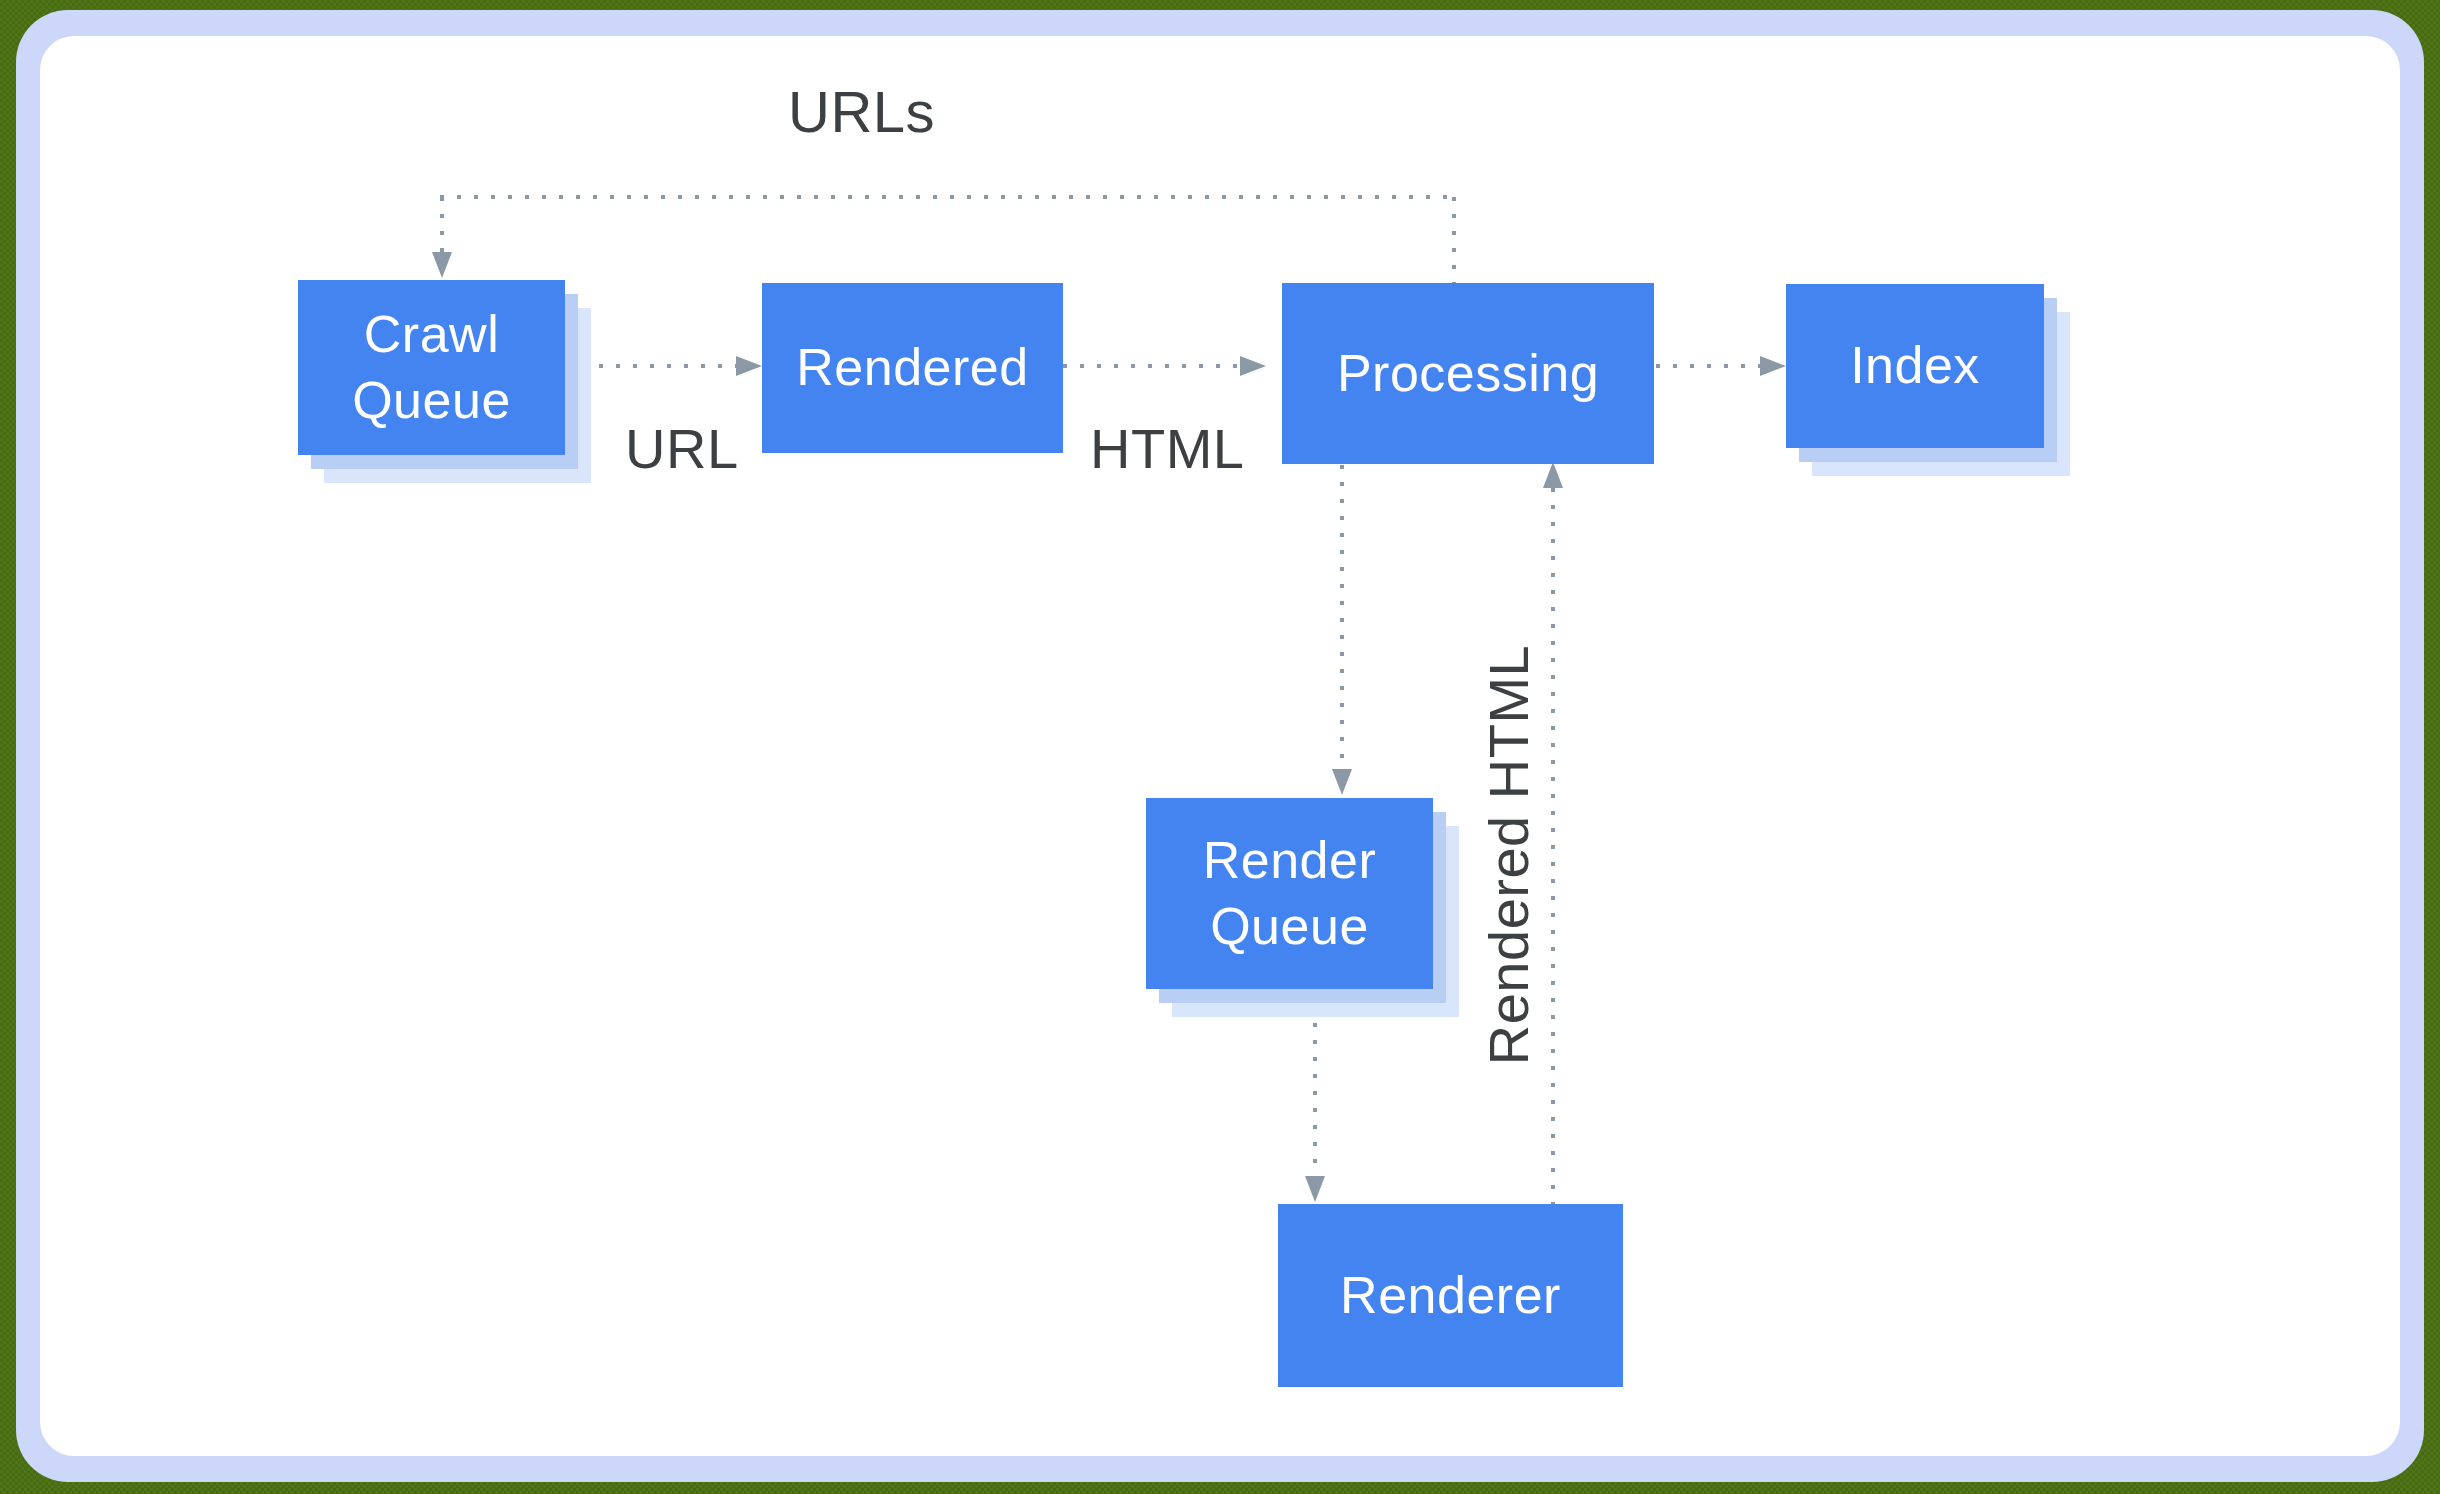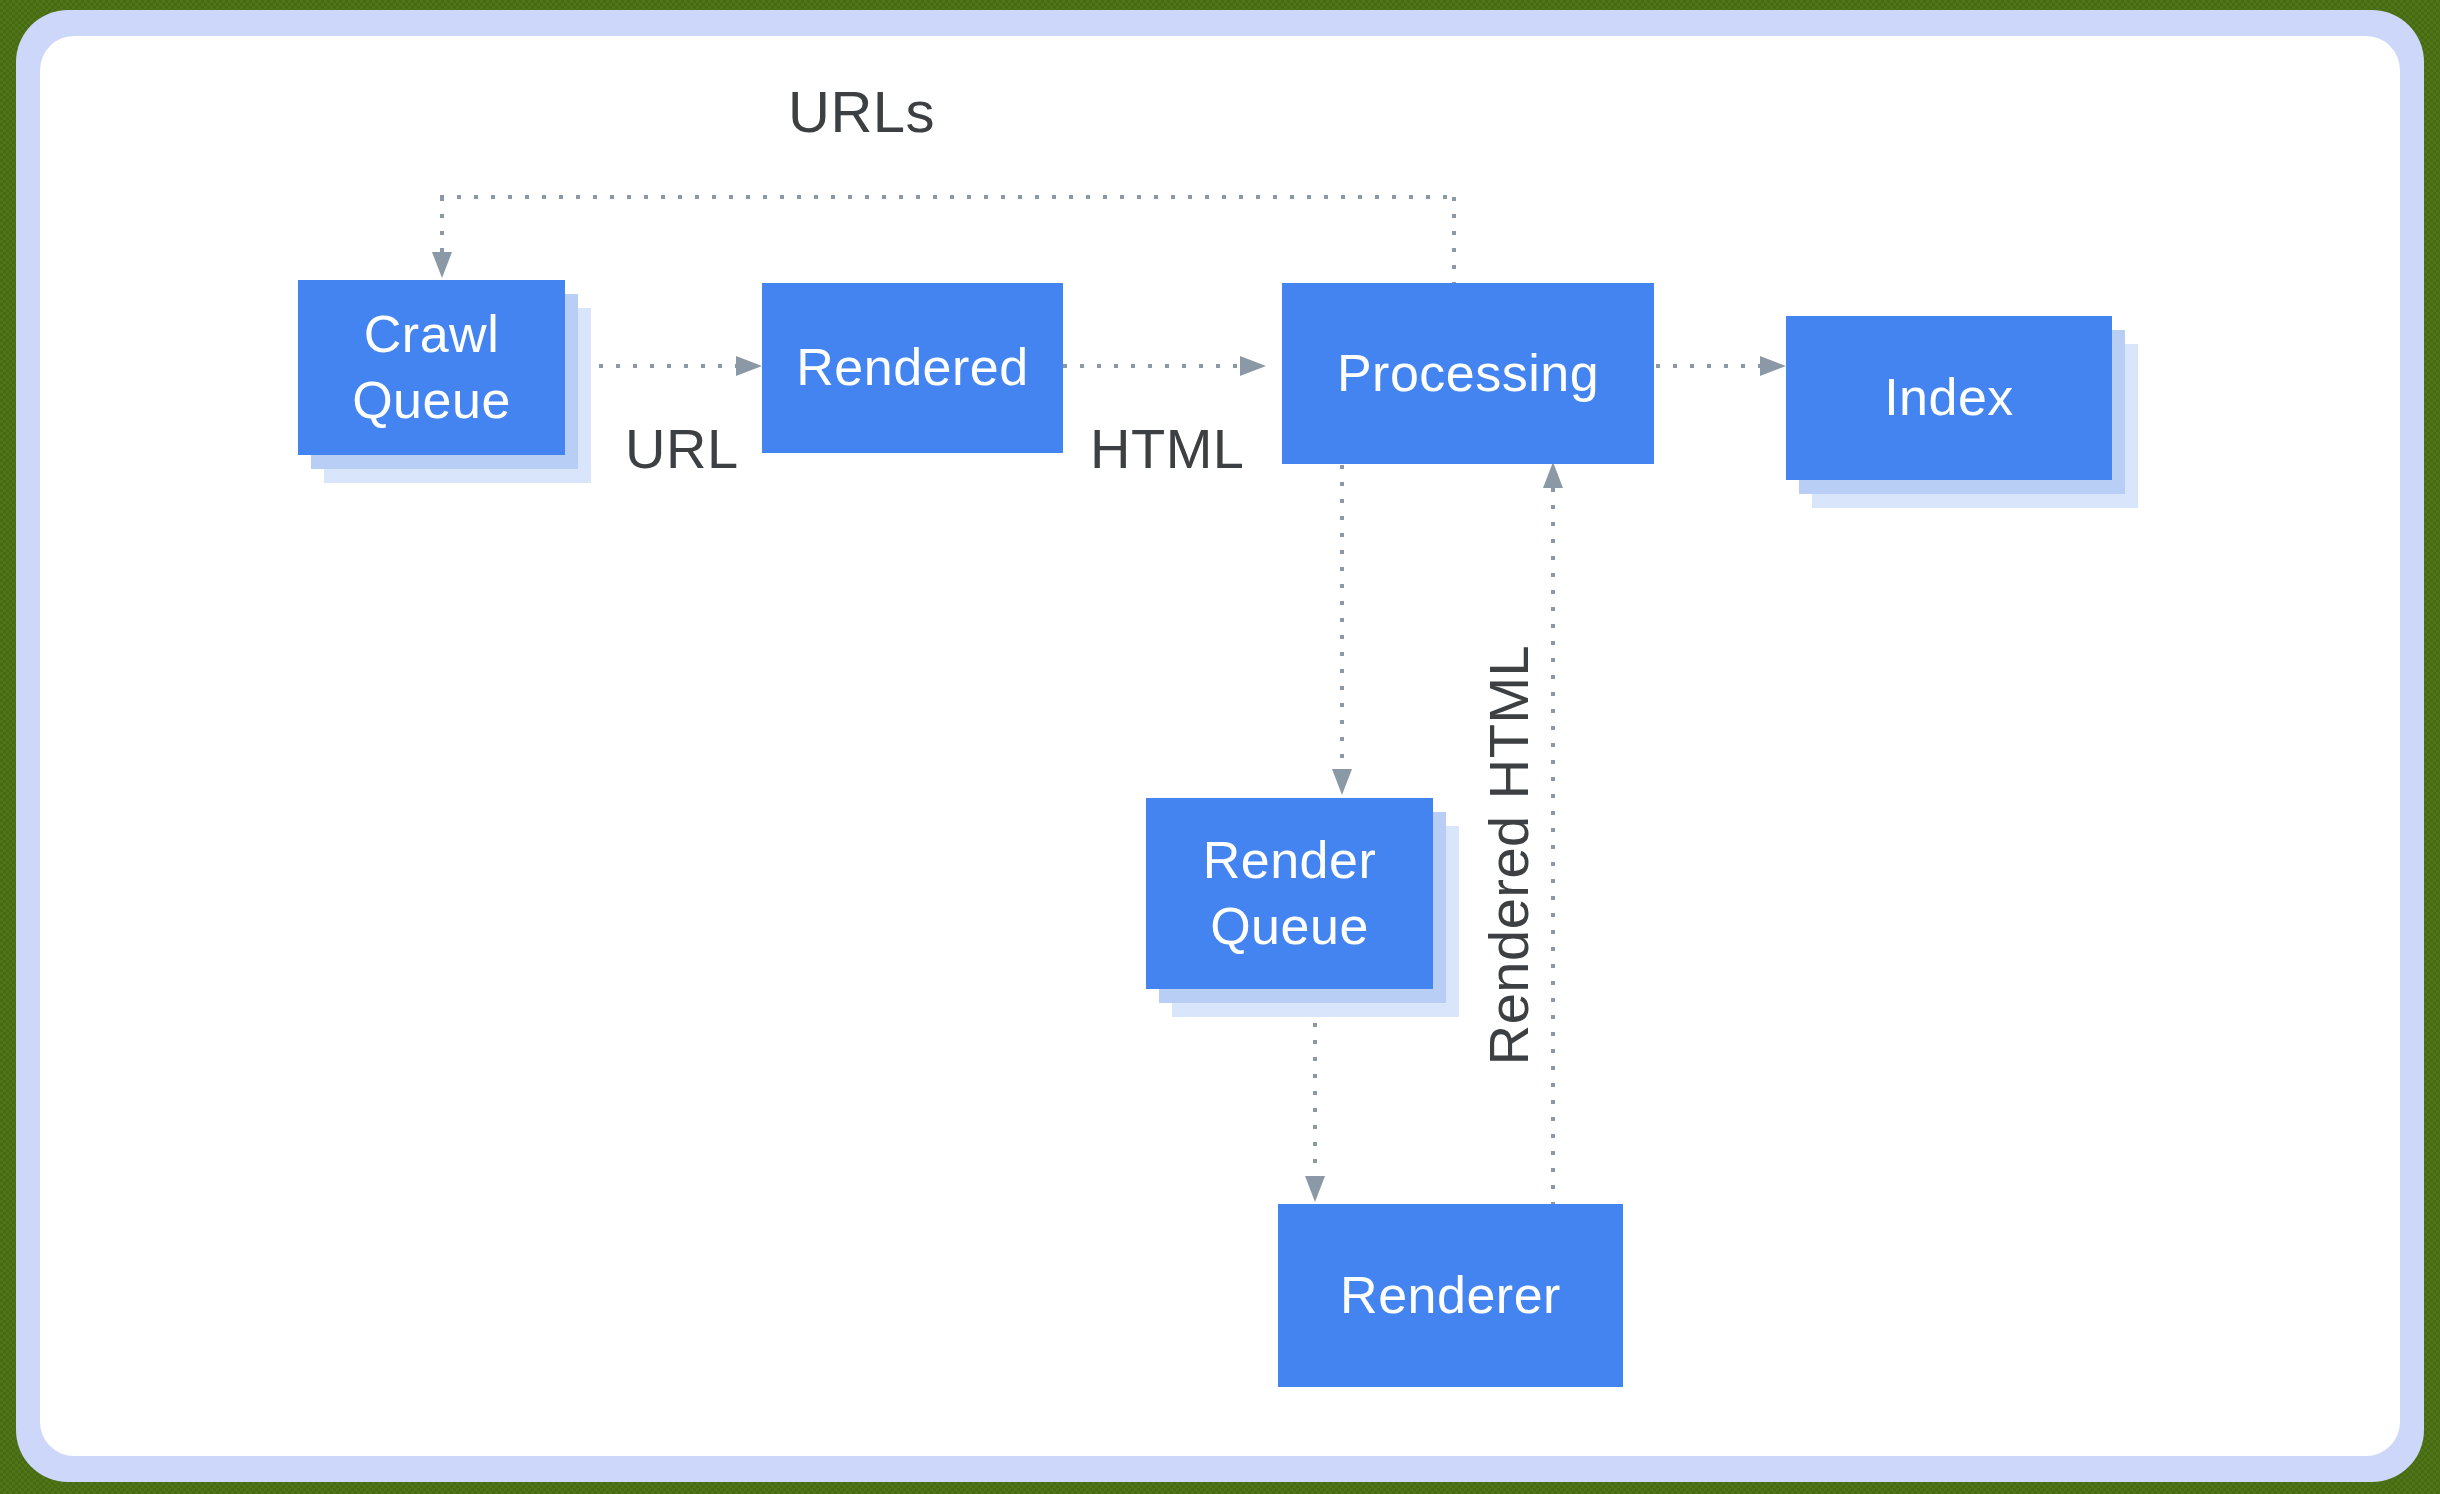--- a/index.html
+++ b/index.html
@@ -36,21 +36,21 @@
     font-size:52px;line-height:1.26;font-weight:500;
     padding:0 30px;box-sizing:border-box;
     letter-spacing:.5px;
   }
   .node.shadowed{
     box-shadow:13px 14px 0 #B9CEF5, 26px 28px 0 #D9E5FB;
   }
   #node-crawl-queue { left:298px;  top:280px;  width:267px; height:175px;text-align:center; }
   #node-crawler     { left:762px;  top:283px;  width:301px; height:170px; }
   #node-processing  { left:1267px; top:283px;  width:372px; height:181px;margin-left:15px; }
-  #node-index       { left:1786px; top:284px;  width:326px; height:164px;margin-top:32px; }
+  #node-index       { left:1786px; top:284px;  width:258px; height:164px; }
   #node-render-queue{ left:1146px; top:798px;  width:287px; height:191px; }
   #node-renderer    { left:1278px; top:1204px; width:345px; height:183px; }
 
   
   .dot-h{
     position:absolute;height:4px;
     background-image:repeating-linear-gradient(90deg,#8A99A5 0 4px,transparent 4px 17px);
   }
   .dot-v{
     position:absolute;width:4px;

